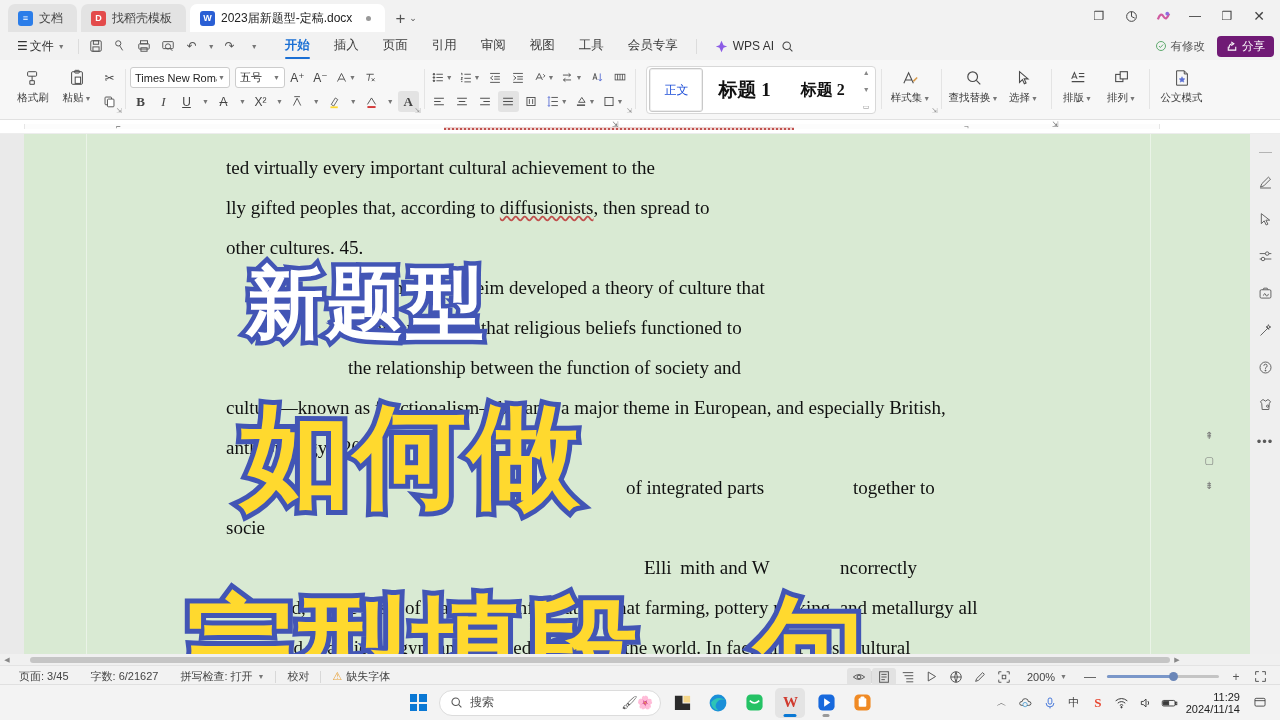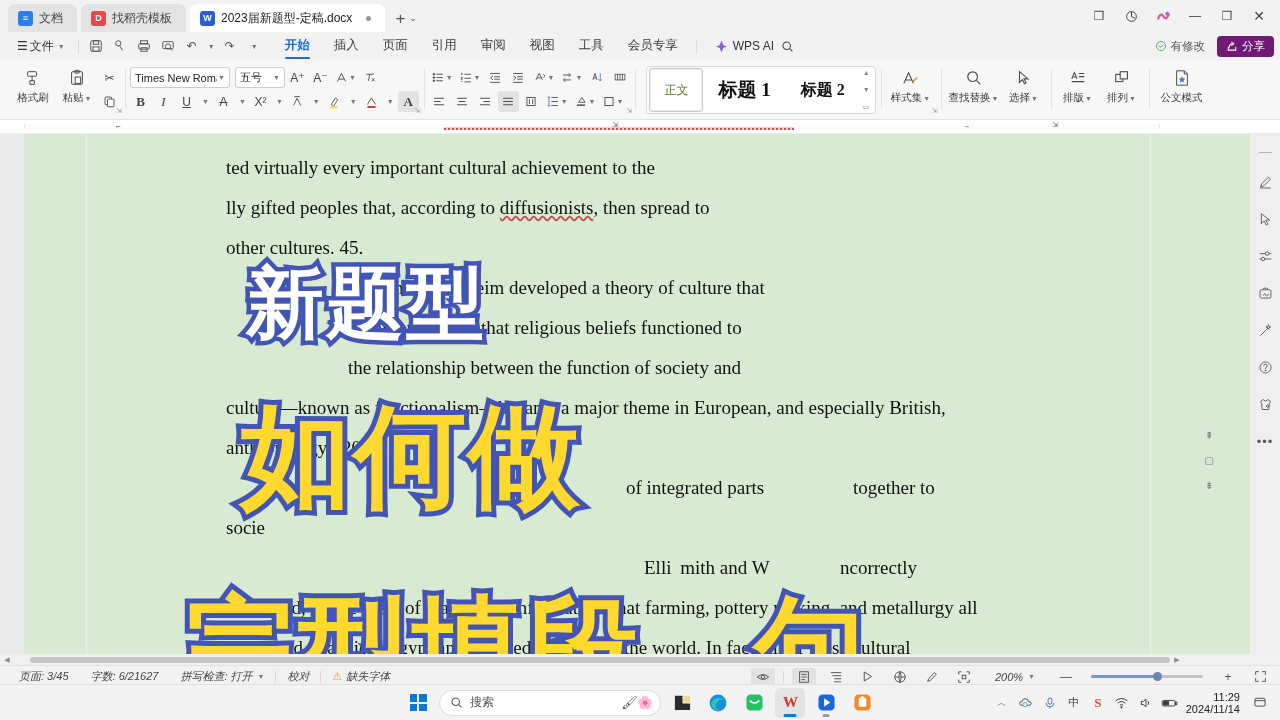--- a/index.html
+++ b/index.html
@@ -74,21 +74,21 @@
   .fontbox { display:flex;align-items:center;border:1px solid #ccc;background:#fff;border-radius:3px;
              height:21px; padding:0 4px; font-size:11px; color:#222; }
   .fontbox.name { width:100px; }
   .fontbox.size { width:50px; margin-left:3px;}
   .fontbox .fb-v { flex:1; overflow:hidden; white-space:nowrap; }
   .stylebox { display:flex;align-items:center;border:1px solid #d8d8d8;background:#fff;border-radius:4px;
               height:48px; margin:3px 0 0 6px; padding:2px;}
   .stylecell { height:44px; display:flex;align-items:center;justify-content:center; padding:0 14px;
                border:1px solid transparent; border-radius:3px; white-space:nowrap;}
   .stylecell.sel { border-color:#c9c9c9; box-shadow:0 0 0 1px #eee inset;}
-  .stylecell .s1 { font-family:"Liberation Serif", serif; font-size:12px; color:#4d7c0f;}
+  .stylecell .s1 { font-family:"Liberation Serif", serif; font-size:12px; color:#1d4ed8;}
   .stylecell .s2 { font-family:"Liberation Serif", serif; font-size:19px; font-weight:bold; color:#111;}
   .stylecell .s3 { font-family:"Liberation Serif", serif; font-size:16px; font-weight:bold; color:#111;}
   .stylescroll { display:flex;flex-direction:column;justify-content:space-between;height:44px;padding:1px 3px;}
   .stylescroll i { font-size:7px; color:#888; font-style:normal;}
   .dialog-launcher { position:absolute; right:3px; bottom:2px; font-size:7px; color:#999;}
 
   
   .ruler { height:14px; background:#fff; position:relative; border-bottom:1px solid #ededed;}
   .ruler .rbar { position:absolute; top:4px; height:5px; background:#fff; }
   .ruler .indent { position:absolute; top:2px; width:7px;height:9px;color:#6b6b6b;font-size:8px;}
@@ -132,23 +132,23 @@
   .rr-sep { width:13px; height:1px; background:#b4b4b4; margin-bottom:2px;}
 
   .pagemarks { position:absolute; right:36px; top:296px; display:flex;flex-direction:column;gap:14px;align-items:center;}
   .pagemarks i { font-size:10px; color:#777; font-style:normal;}
 
   
   .statusbar {
     height:22px; background:#f2f2f2; border-top:1px solid #e3e3e3;
     display:flex; align-items:center; padding:0 8px; font-size:11px; color:#444; gap:0;
   }
-  .st-item { padding:0 11px; display:flex; align-items:center; gap:4px; white-space:nowrap;font-style:italic;}
+  .st-item { padding:0 11px; display:flex; align-items:center; gap:4px; white-space:nowrap;}
   .st-div { width:1px;height:12px;background:#d8d8d8;}
-  .st-right { margin-left:auto; display:flex; align-items:center; gap:8px; }
+  .st-right { margin-left:auto; display:flex; align-items:center; gap:0; }
   .st-ic { width:24px;height:18px;display:flex;align-items:center;justify-content:center;color:#555;font-size:12px;border-radius:3px;}
   .st-ic.on { background:#e2e2e2;}
   .zoomsl { width:112px; height:14px; position:relative; display:flex;align-items:center; margin:0 5px;}
   .zoomsl .track { position:absolute;left:0;right:0;height:3px;background:#c4c4c4;border-radius:2px;}
   .zoomsl .fill { position:absolute;left:0;width:66px;height:3px;background:#7a97c9;border-radius:2px;}
   .zoomsl .knob { position:absolute;left:62px;width:9px;height:9px;border-radius:50%;background:#6a86b8;}
 
   
   .taskbar {
     position:absolute; left:0; bottom:0; width:1280px; height:36px;

